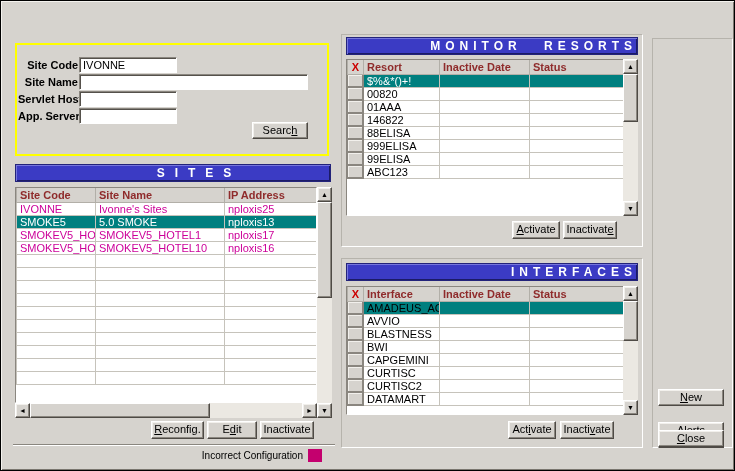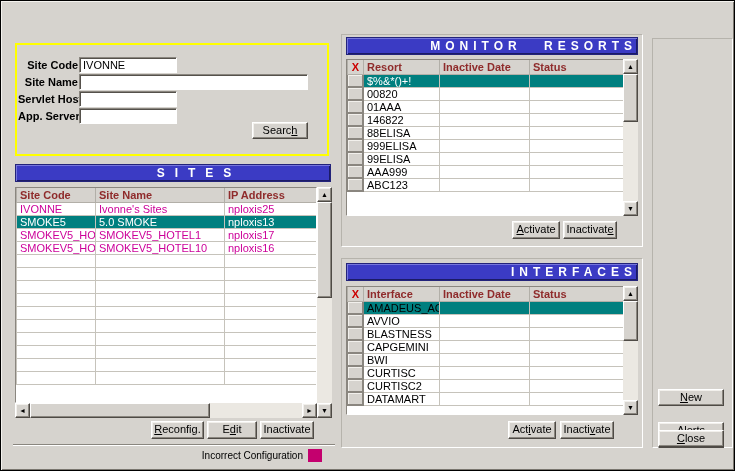--- a/index.html
+++ b/index.html
@@ -263,26 +263,20 @@
               <td>&nbsp;</td>
             </tr>
             <tr>
               <td class="xc">&nbsp;</td>
               <td>99ELISA</td>
               <td>&nbsp;</td>
               <td>&nbsp;</td>
             </tr>
             <tr>
               <td class="xc">&nbsp;</td>
-              <td>AAA999</td>
-              <td>&nbsp;</td>
-              <td>&nbsp;</td>
-            </tr>
-            <tr>
-              <td class="xc">&nbsp;</td>
               <td>ABC123</td>
               <td>&nbsp;</td>
               <td>&nbsp;</td>
             </tr>
           </tbody>
       </table>
     </div>
     <div class="sbtrack" style="left:277px; top:0; width:15px; height:157px;">
       <div class="sbtn btn3d" style="left:0; top:0;">▲</div>
       <div class="thumb" style="left:0; top:15px; width:15px; height:48px;"></div>
@@ -326,27 +320,27 @@
               <td>&nbsp;</td>
             </tr>
             <tr>
               <td class="xc">&nbsp;</td>
               <td>BLASTNESS</td>
               <td>&nbsp;</td>
               <td>&nbsp;</td>
             </tr>
             <tr>
               <td class="xc">&nbsp;</td>
+              <td>BWI</td>
+              <td>&nbsp;</td>
+              <td>&nbsp;</td>
+            </tr>
+            <tr>
+              <td class="xc">&nbsp;</td>
               <td>CAPGEMINI</td>
-              <td>&nbsp;</td>
-              <td>&nbsp;</td>
-            </tr>
-            <tr>
-              <td class="xc">&nbsp;</td>
-              <td>BWI</td>
               <td>&nbsp;</td>
               <td>&nbsp;</td>
             </tr>
             <tr>
               <td class="xc">&nbsp;</td>
               <td>CURTISC</td>
               <td>&nbsp;</td>
               <td>&nbsp;</td>
             </tr>
             <tr>

